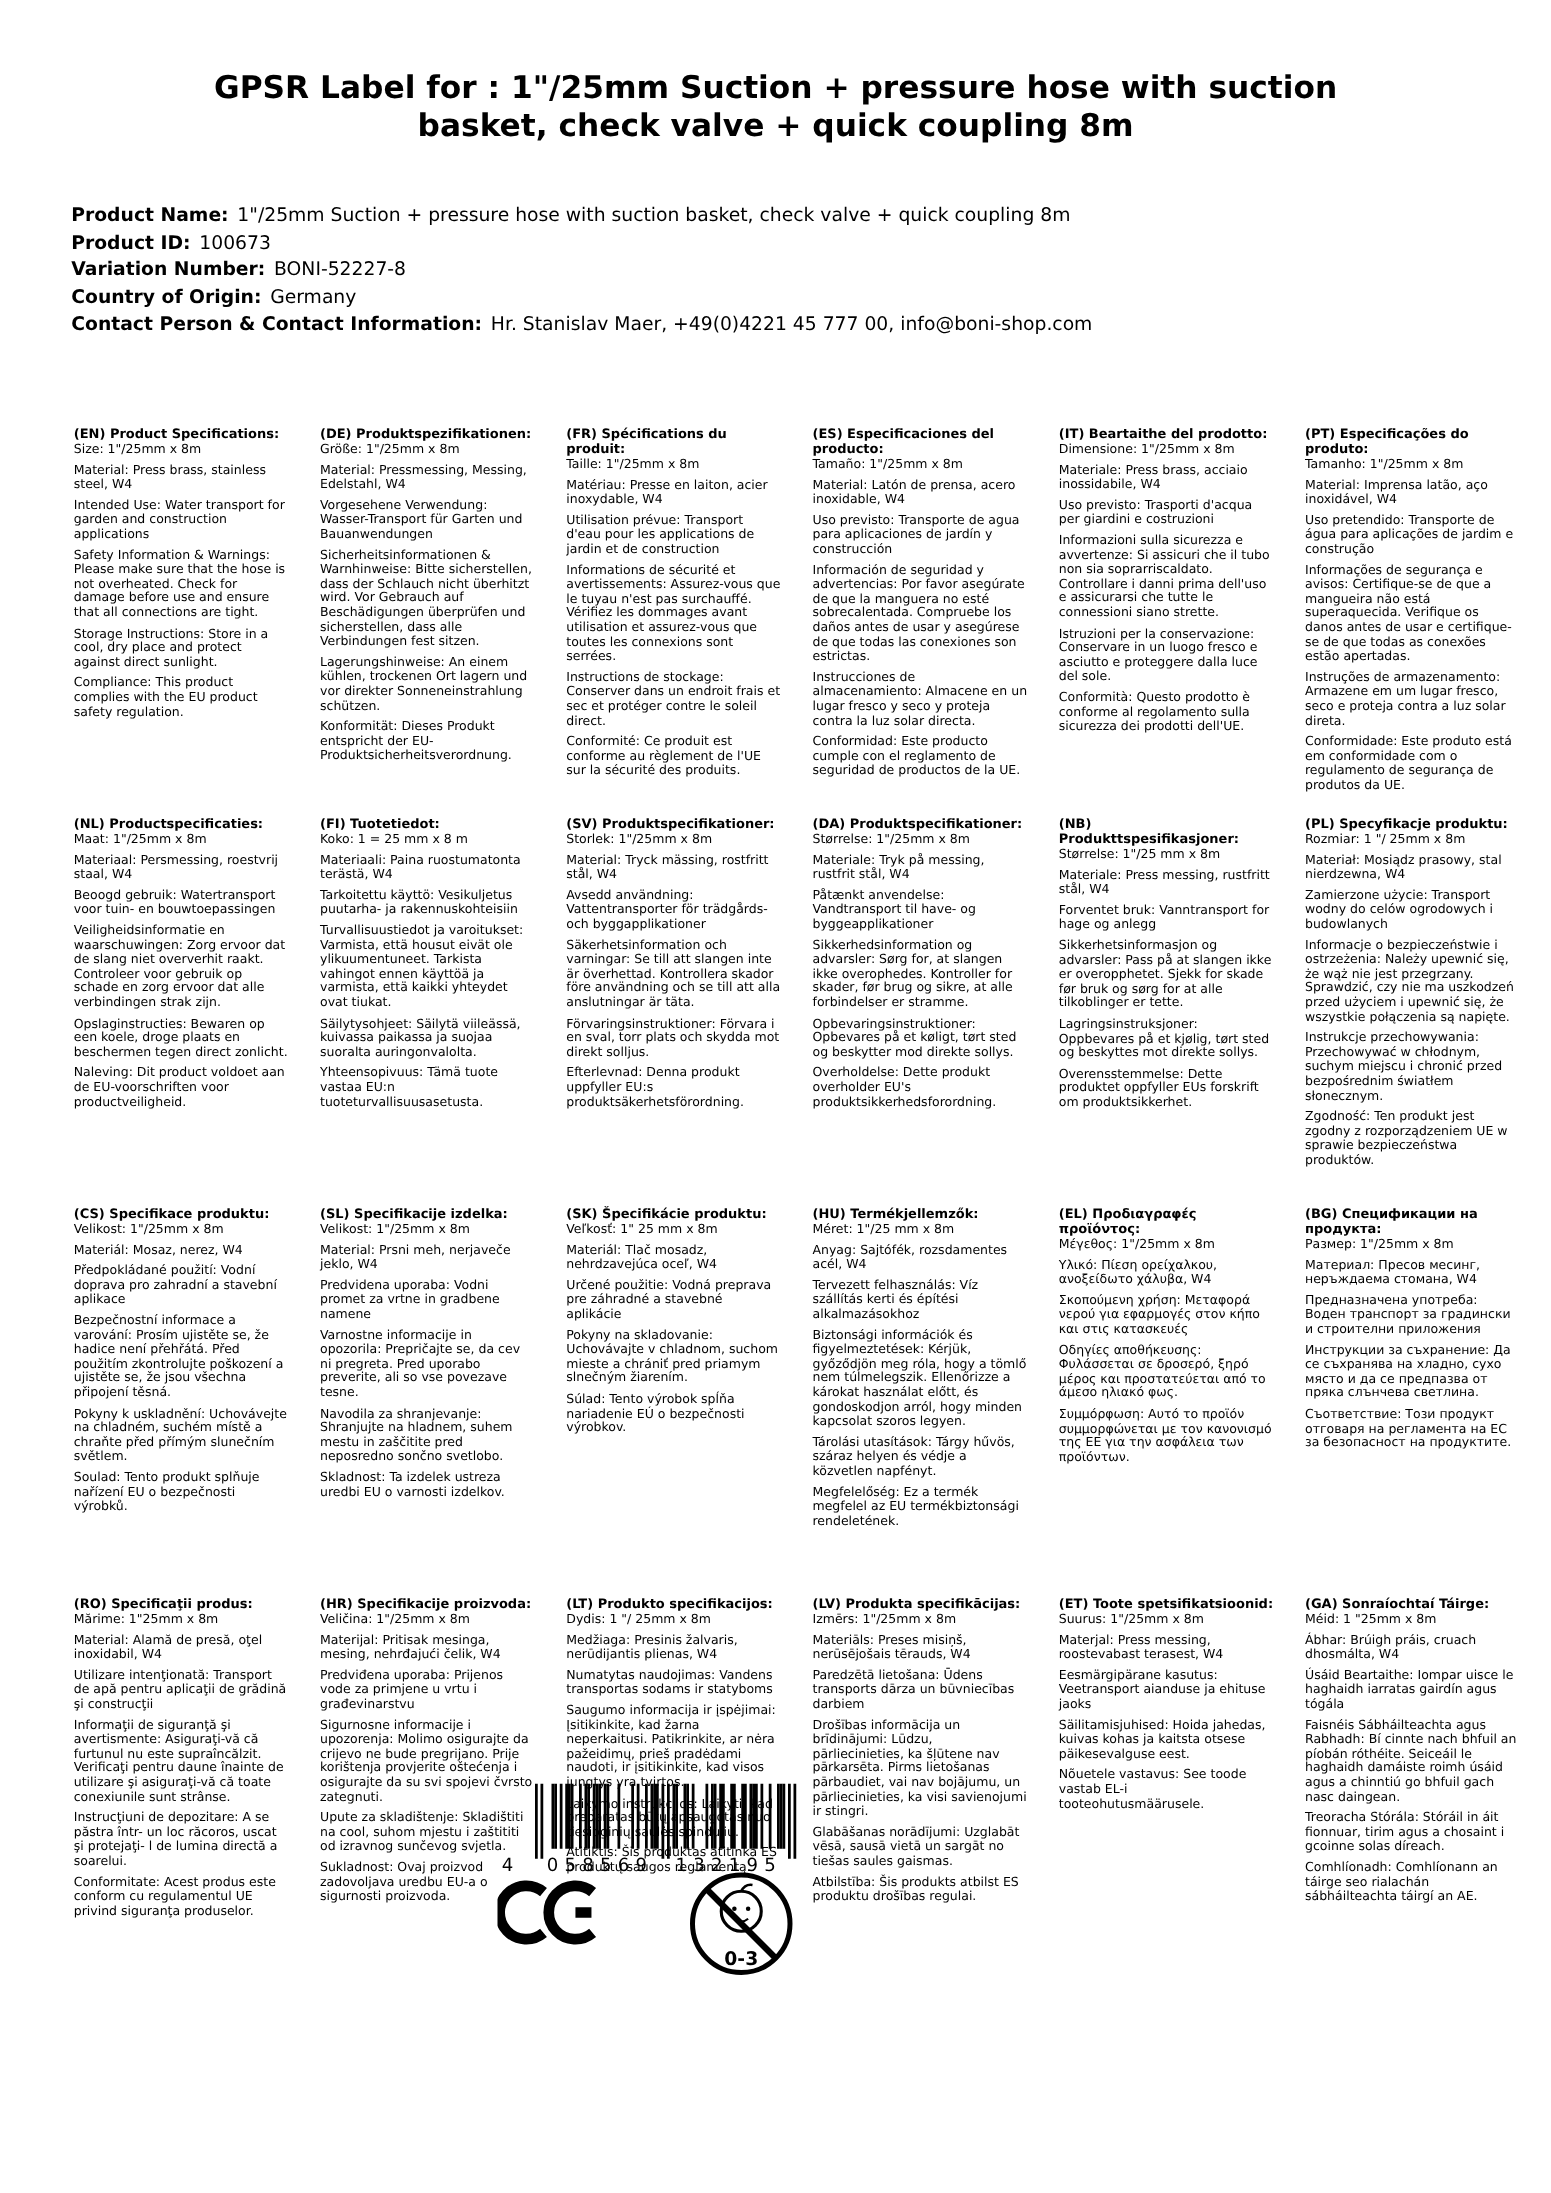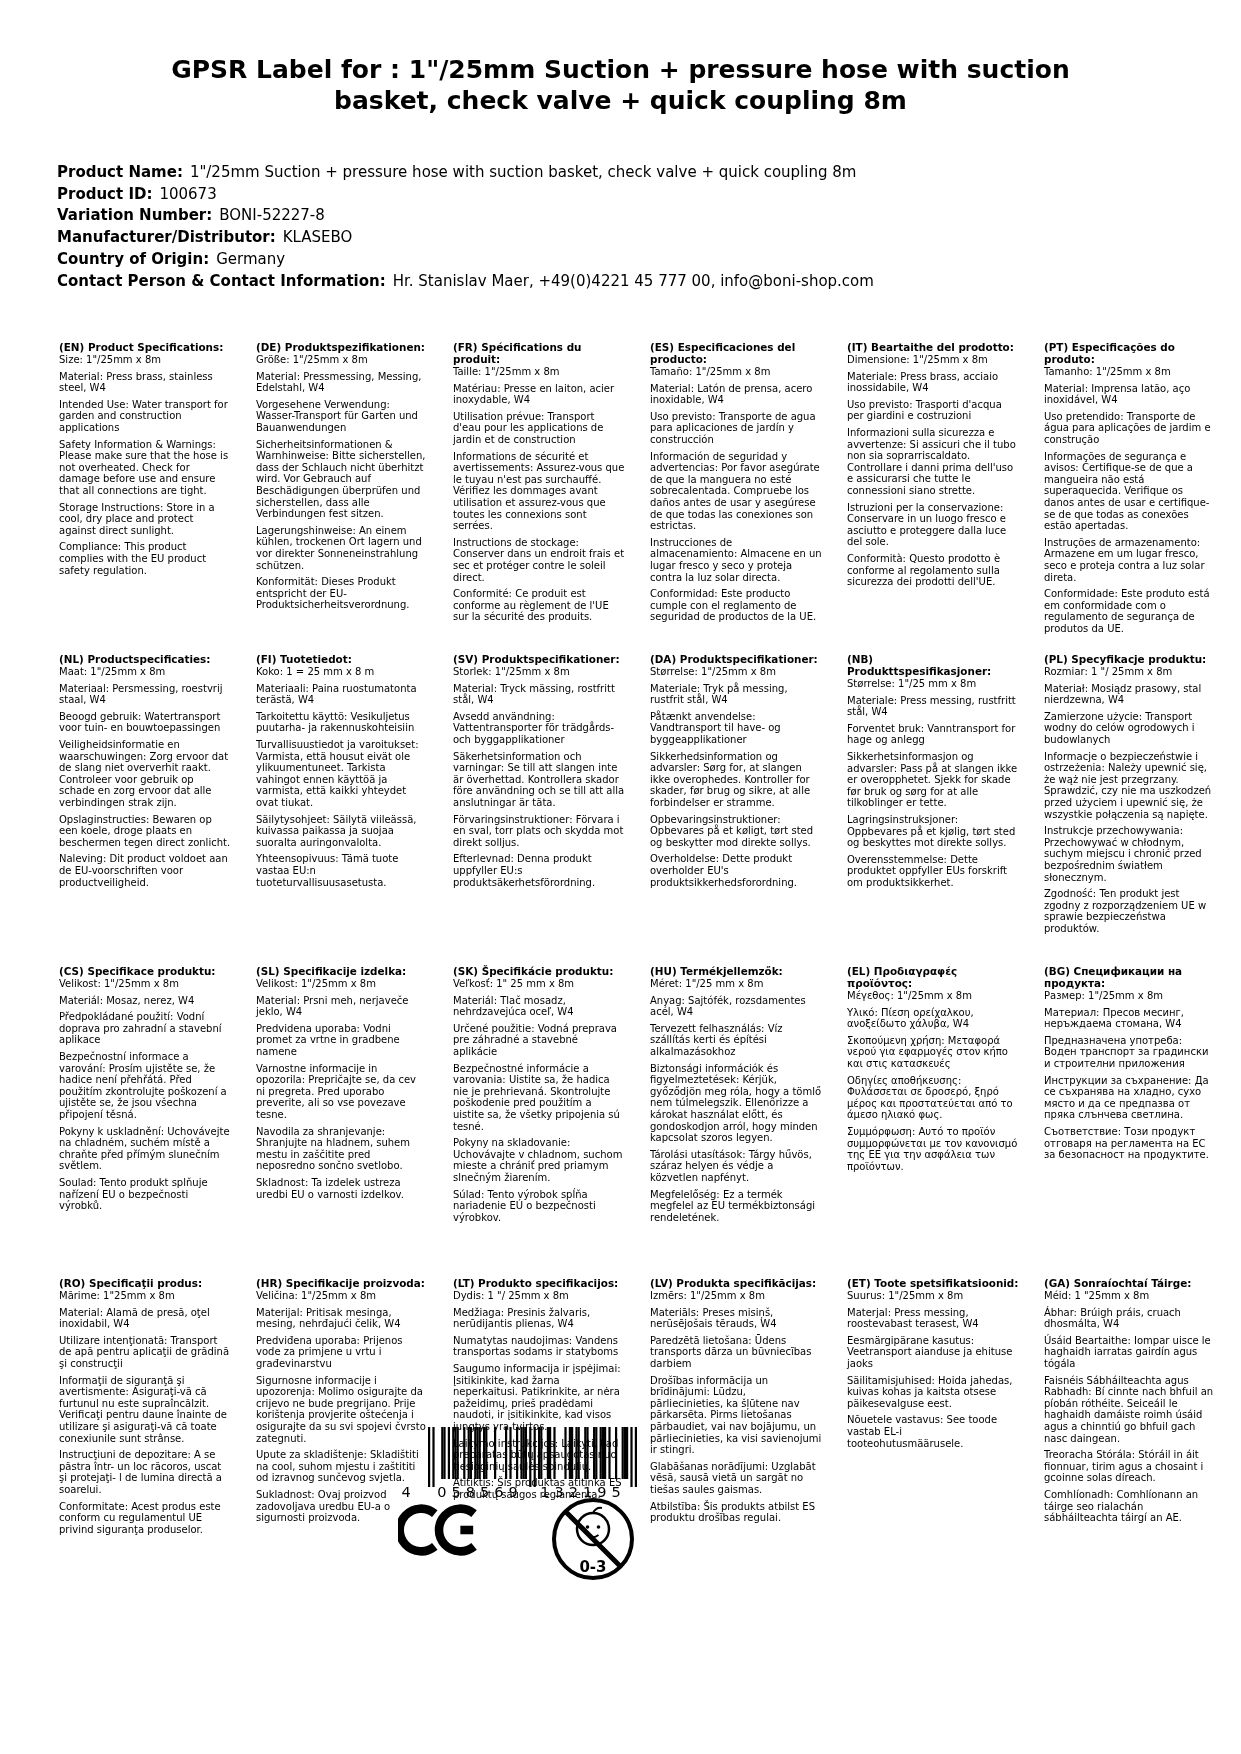--- a/index.html
+++ b/index.html
@@ -53,23 +53,20 @@
   </div>
 
   <div class="info-row">
     <span class="info-label">Product ID:</span><span class="info-value">100673</span>
   </div>
 
   <div class="info-row">
     <span class="info-label">Variation Number:</span><span class="info-value">BONI-52227-8</span>
   </div>
 
-  <div class="info-row">
-    <span class="info-label">Manufacturer/Distributor:</span><span class="info-value">KLASEBO</span>
-  </div>
 
   <div class="info-row">
     <span class="info-label">Country of Origin:</span><span class="info-value">Germany</span>
   </div>
 
   <div class="info-row">
     <span class="info-label">Contact Person &amp; Contact Information:</span><span class="info-value">Hr. Stanislav Maer, +49(0)4221 45 777 00, info@boni-shop.com</span>
   </div>
 </div>
 
@@ -212,21 +209,20 @@
         <div class="lang-p">Varnostne informacije in opozorila: Prepričajte se, da cev ni pregreta. Pred uporabo preverite, ali so vse povezave tesne.</div>
         <div class="lang-p">Navodila za shranjevanje: Shranjujte na hladnem, suhem mestu in zaščitite pred neposredno sončno svetlobo.</div>
         <div class="lang-p">Skladnost: Ta izdelek ustreza uredbi EU o varnosti izdelkov.</div>
       </div>
 
   <div class="lang-block">
     <div class="lang-head">(SK) Špecifikácie produktu:</div>
   <div class="lang-p">Veľkosť: 1" 25 mm x 8m</div>
         <div class="lang-p">Materiál: Tlač mosadz, nehrdzavejúca oceľ, W4</div>
         <div class="lang-p">Určené použitie: Vodná preprava pre záhradné a stavebné aplikácie</div>
-        <div class="lang-p">Bezpečnostné informácie a varovania: Uistite sa, že hadica nie je prehrievaná. Skontrolujte poškodenie pred použitím a uistite sa, že všetky pripojenia sú tesné.</div>
         <div class="lang-p">Pokyny na skladovanie: Uchovávajte v chladnom, suchom mieste a chrániť pred priamym slnečným žiarením.</div>
         <div class="lang-p">Súlad: Tento výrobok spĺňa nariadenie EÚ o bezpečnosti výrobkov.</div>
       </div>
 
   <div class="lang-block">
     <div class="lang-head">(HU) Termékjellemzők:</div>
   <div class="lang-p">Méret: 1"/25 mm x 8m</div>
         <div class="lang-p">Anyag: Sajtófék, rozsdamentes acél, W4</div>
         <div class="lang-p">Tervezett felhasználás: Víz szállítás kerti és építési alkalmazásokhoz</div>
         <div class="lang-p">Biztonsági információk és figyelmeztetések: Kérjük, győződjön meg róla, hogy a tömlő nem túlmelegszik. Ellenőrizze a károkat használat előtt, és gondoskodjon arról, hogy minden kapcsolat szoros legyen.</div>

